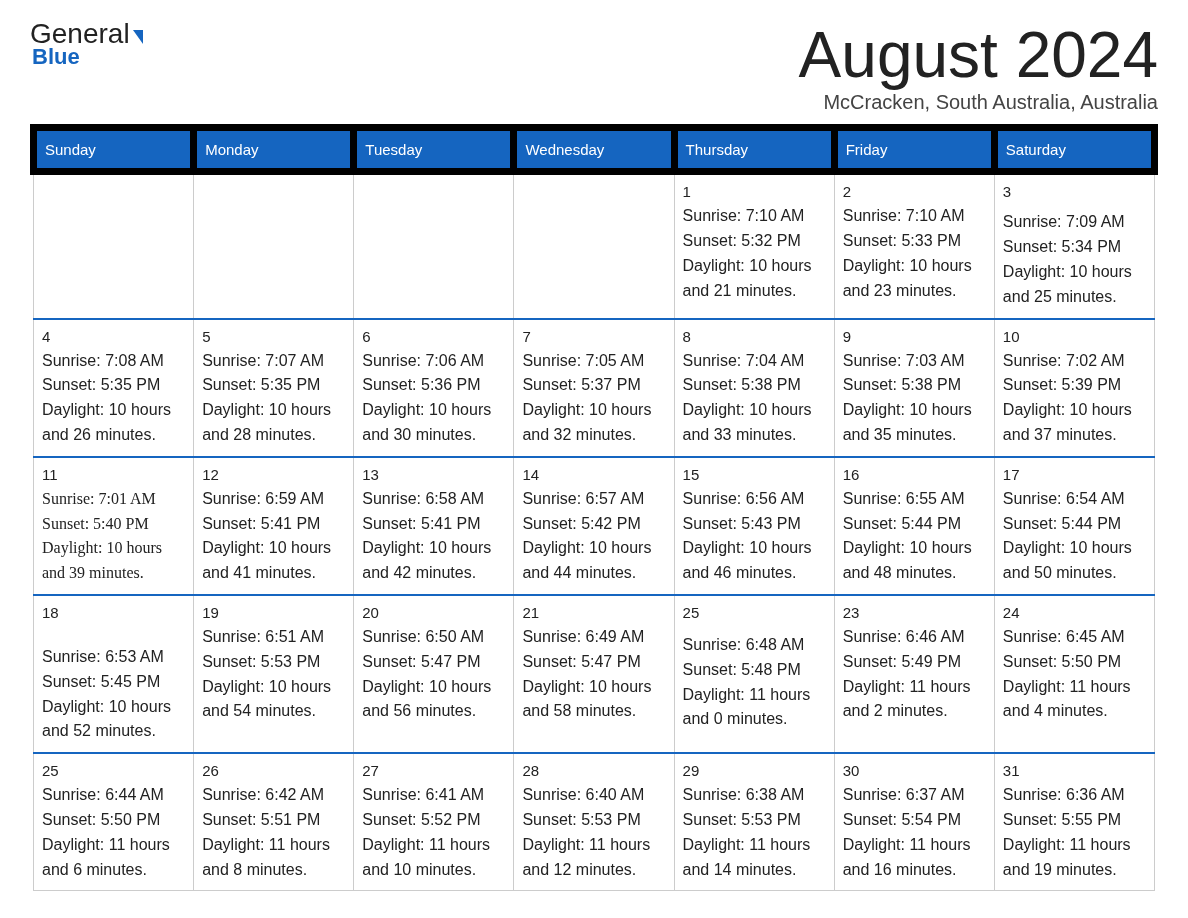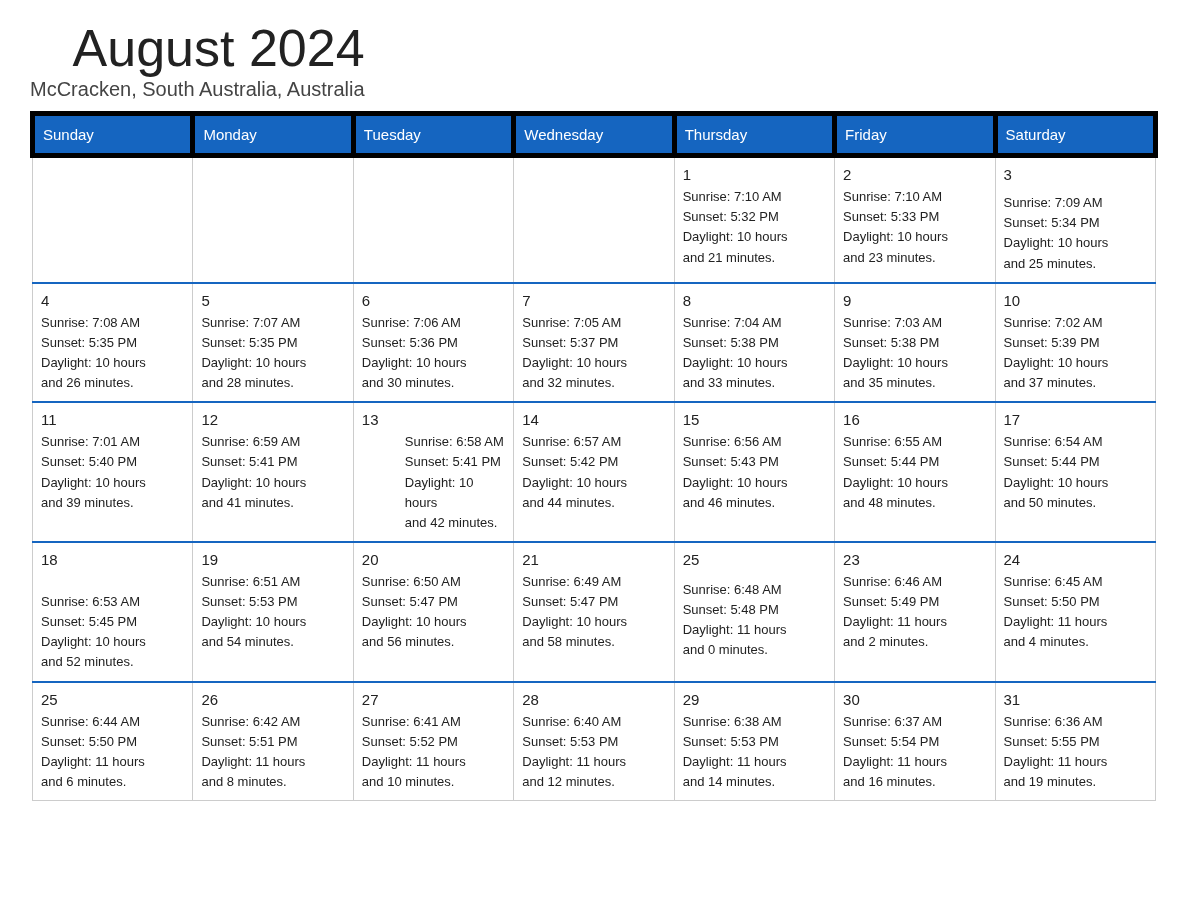--- a/index.html
+++ b/index.html
@@ -30,21 +30,21 @@
       color: #1565c0;
       font-size: 22px;
       font-weight: bold;
       margin-top: -4px;
       padding-left: 2px;
     }
     .title-section {
       text-align: right;
     }
     .month-title {
-      font-size: 52px;
+      font-size: 64px;
       font-weight: normal;
       color: #222;
       line-height: 1.1;
     }
     .location {
       font-size: 20px;
       color: #444;
       margin-top: 1px;
     }
     .calendar {
@@ -52,53 +52,59 @@
       border-collapse: collapse;
       margin-top: 10px;
     }
     .calendar th {
       background: #1565c0;
       color: #fff;
       padding: 10px 8px;
       font-size: 15px;
       font-weight: normal;
       text-align: left;
-      border: 5px solid #000000;
+      border: 7px solid #000000;
     }
     .calendar td {
       vertical-align: top;
       padding: 8px 8px;
       border: 1px solid #ccc;
       font-size: 13px;
       color: #222;
       min-height: 90px;
       width: 14.28%;
     }
     .calendar td.empty {
       background: #fff;
     }
     .day-num {
       font-size: 15px;
       font-weight: normal;
       margin-bottom: 4px;
       display: block;
     }
     .day-info {
-      font-size: 13px;
+      font-size: 16px;
       line-height: 1.55;
       color: #222;
     }
     .row-divider td {
       border-top: 2px solid #1565c0;
     }
   </style>
 </head>
 <body>
 
 <div class="header">
+  <div class="logo">
+    <div class="logo-text">
+      General<span style="display:inline-block;width:0;height:0;border-left:10px solid transparent;border-top:14px solid #1565c0;margin-left:3px;margin-bottom:-2px;vertical-align:middle;"></span>
+    </div>
+    <div class="logo-line2">Blue</div>
+  </div>
   <div class="title-section">
     <div class="month-title">August 2024</div>
     <div class="location">McCracken, South Australia, Australia</div>
   </div>
 </div>
 
 <table class="calendar">
   <thead>
     <tr>
       <th>Sunday</th>
@@ -185,35 +191,35 @@
           <span class="day-num">10</span>
           <div class="day-info" style="white-space: pre-line;">Sunrise: 7:02 AM
 Sunset: 5:39 PM
 Daylight: 10 hours
 and 37 minutes.</div>
         </td>
       </tr>
       <tr class="row-divider">
         <td>
           <span class="day-num">11</span>
-          <div class="day-info" style="white-space: pre-line;">Sunrise: 7:01 AM
+          <div class="day-info" style="white-space: pre-line; font-family: Liberation Serif, serif;">Sunrise: 7:01 AM
 Sunset: 5:40 PM
 Daylight: 10 hours
 and 39 minutes.</div>
         </td>
         <td>
           <span class="day-num">12</span>
           <div class="day-info" style="white-space: pre-line;">Sunrise: 6:59 AM
 Sunset: 5:41 PM
 Daylight: 10 hours
 and 41 minutes.</div>
         </td>
         <td>
           <span class="day-num">13</span>
-          <div class="day-info" style="white-space: pre-line; margin-left: 43px;">Sunrise: 6:58 AM
+          <div class="day-info" style="white-space: pre-line;">Sunrise: 6:58 AM
 Sunset: 5:41 PM
 Daylight: 10 hours
 and 42 minutes.</div>
         </td>
         <td>
           <span class="day-num">14</span>
           <div class="day-info" style="white-space: pre-line;">Sunrise: 6:57 AM
 Sunset: 5:42 PM
 Daylight: 10 hours
 and 44 minutes.</div>

